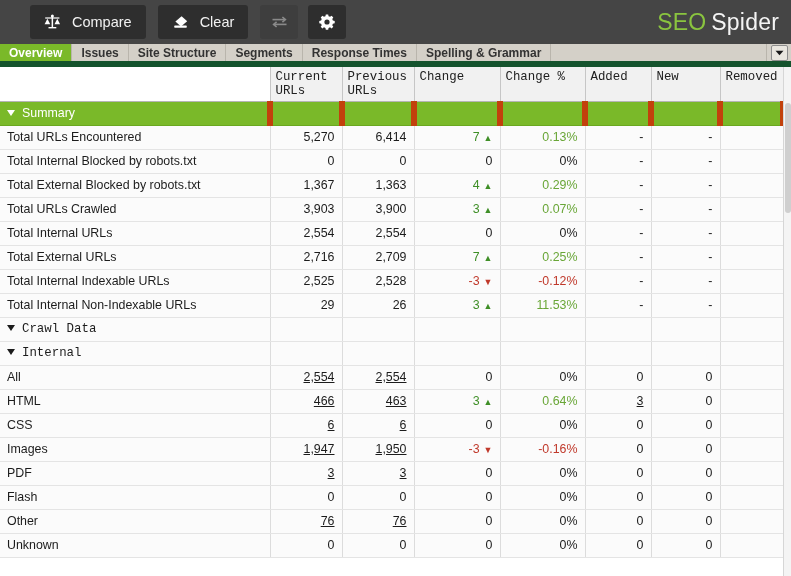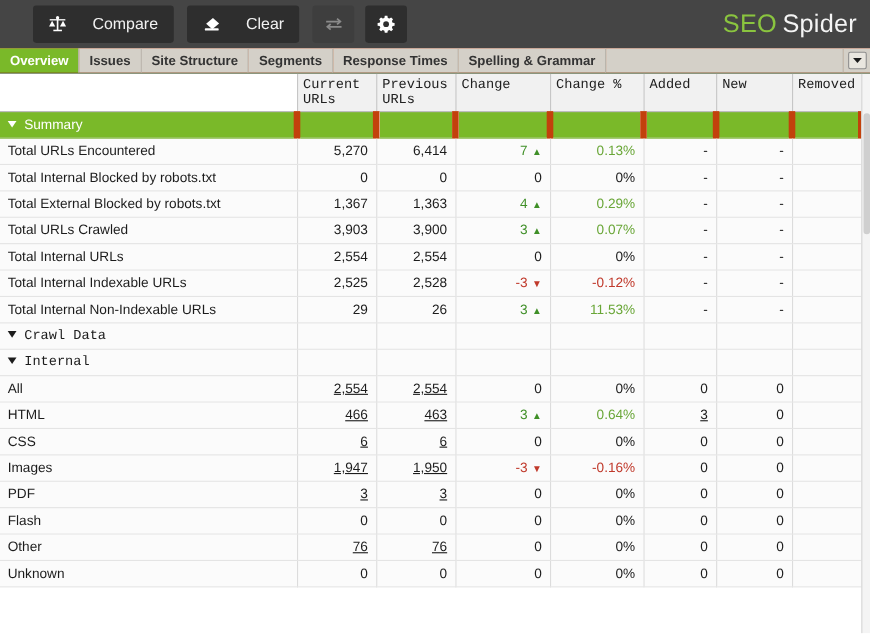--- a/index.html
+++ b/index.html
@@ -31,21 +31,21 @@
   .tb-btn {
     height: 34px;
     background: #2e2e2e;
     border: none;
     border-radius: 3px;
     color: #f2f2f2;
     font-size: 14.5px;
     font-family: "Liberation Sans", sans-serif;
     display: flex;
     align-items: center;
-    gap: 23px;
+    gap: 11px;
     padding: 0 14px;
     margin-right: 12px;
     cursor: pointer;
     white-space: nowrap;
   }
   .tb-btn.icon-only { padding: 0; width: 38px; justify-content: center; margin-right: 10px; }
   .tb-btn.disabled { background: #3e3e3e; color: #8a8a8a; cursor: default; }
   .tb-icon { display: inline-flex; align-items: center; justify-content: center; }
   .logo {
     position: absolute;
@@ -56,24 +56,24 @@
     letter-spacing: .2px;
     white-space: nowrap;
   }
   .logo .seo { color: #8ac43f; }
   .logo .spider { color: #f4f4f4; margin-left: 5px; }
 
   
   .tabbar {
     height: 23px;
     flex: 0 0 23px;
-    background: #c2410c;
+    background: #0f172a;
     display: flex;
     align-items: stretch;
-    border-bottom: 1px solid #14532d;
+    border-bottom: 6px solid #14532d;
     position: relative;
   }
   .tab {
     display: flex;
     align-items: center;
     padding: 0 9px;
     font-size: 12px;
     font-weight: bold;
     color: #333;
     background: #d4d0c8;
@@ -351,20 +351,30 @@
             <td class="name lvl1"><span>Total Internal URLs</span></td>
             <td class="num"><span>2,554</span></td>
             <td class="num"><span>2,554</span></td>
             <td class="num"><span>0</span></td>
             <td class="num"><span>0%</span></td>
             <td class="num"><span>-</span></td>
             <td class="num"><span>-</span></td>
             <td class="num"><span></span></td>
           </tr>
           <tr class="row-normal">
+            <td class="name lvl1"><span>Total External URLs</span></td>
+            <td class="num"><span>2,716</span></td>
+            <td class="num"><span>2,709</span></td>
+            <td class="num"><span class="up">7</span><span class="arr up">▲</span></td>
+            <td class="num"><span class="pos">0.25%</span></td>
+            <td class="num"><span>-</span></td>
+            <td class="num"><span>-</span></td>
+            <td class="num"><span></span></td>
+          </tr>
+          <tr class="row-normal">
             <td class="name lvl1"><span>Total Internal Indexable URLs</span></td>
             <td class="num"><span>2,525</span></td>
             <td class="num"><span>2,528</span></td>
             <td class="num"><span class="down">-3</span><span class="arr down">▼</span></td>
             <td class="num"><span class="neg">-0.12%</span></td>
             <td class="num"><span>-</span></td>
             <td class="num"><span>-</span></td>
             <td class="num"><span></span></td>
           </tr>
           <tr class="row-normal">

